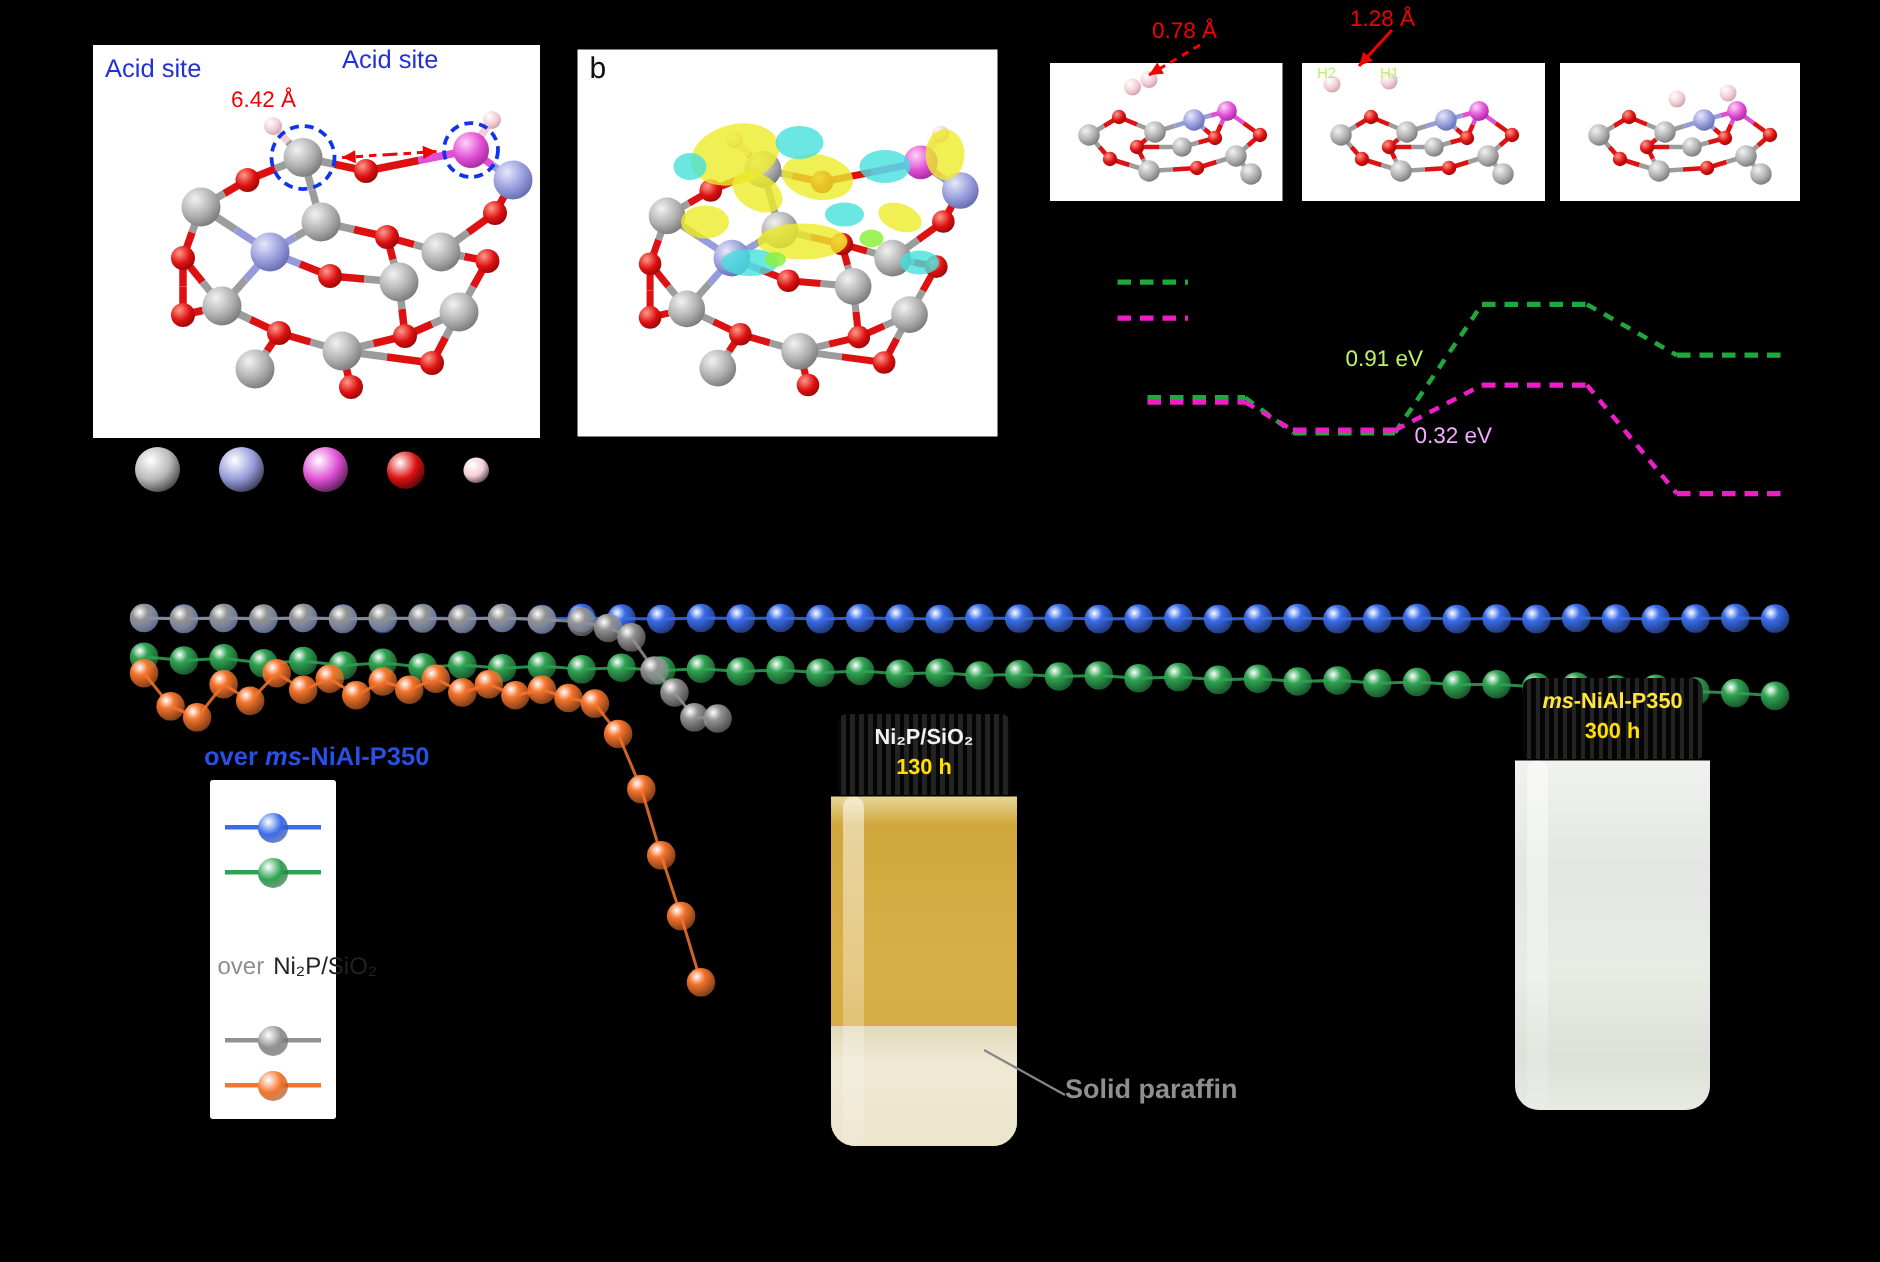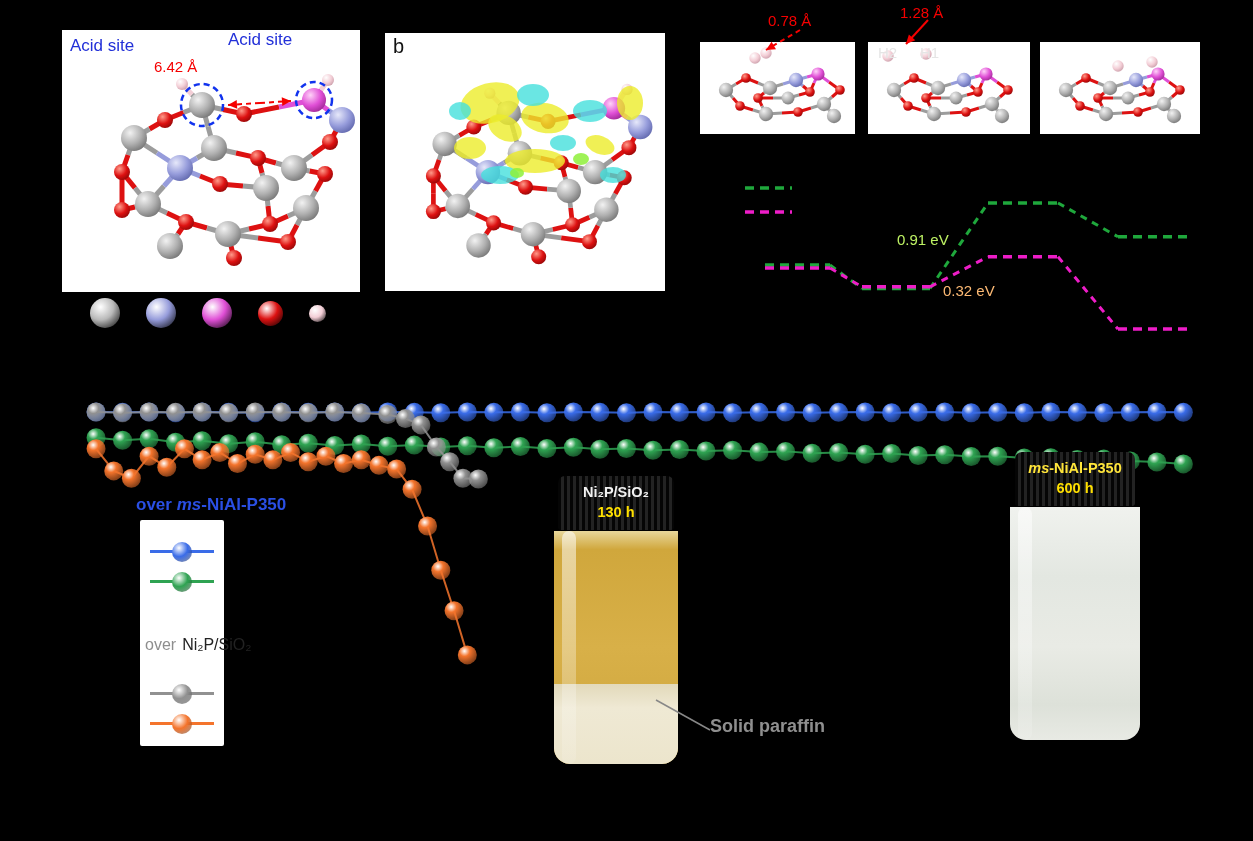--- a/index.html
+++ b/index.html
@@ -14,21 +14,21 @@
   #boxC2{left:868px;width:162px}
   #boxC3{left:1040px;width:160px}
   svg{position:absolute;left:0;top:0}
   #annot{left:700px;top:0}
   #energy{left:700px;top:140px}
   #stability{left:0;top:370px}
   #pointer{left:648px;top:692px}
   .lbl{position:absolute;font-weight:normal;font-size:15px;white-space:nowrap}
   .blue{color:#2230d8;font-size:17px}
   .red{color:#f50000}
-  .dark{color:#e5e5e5;font-size:15px}
+  .dark{color:#bef264;font-size:10px}
   .black{color:#111;font-size:20px}
   #atomLegend{position:absolute;left:90px;top:298px;display:flex;align-items:center;gap:26px}
   .atom-dot{display:inline-block;border-radius:50%}
   #lgTitle{position:absolute;left:136px;top:495px;color:#2a4fe4;font-weight:bold;font-size:17px;white-space:nowrap}
   .it{font-style:italic}
   #lgBox{left:140px;top:520px;width:84px;height:226px;border-radius:2px}
   .lg-entry{position:absolute;left:10px;width:64px;height:20px}
   .lg-line{position:absolute;left:0;top:8px;width:64px;height:3px}
   .lg-dot{position:absolute;left:22px;top:0;width:20px;height:20px;border-radius:50%;
           background:radial-gradient(circle at 35% 30%, #ffffff 0%, var(--c) 45%, rgba(0,0,0,.40) 100%)}
@@ -505,21 +505,21 @@
       <line x1="65" y1="128" x2="130" y2="128" stroke="#ee1dc8" stroke-width="3.5" stroke-dasharray="9 6"></line>
       <line x1="130" y1="128" x2="162" y2="146.8" stroke="#ee1dc8" stroke-width="3" stroke-dasharray="7 6"></line>
       <line x1="162" y1="146.8" x2="230" y2="146.8" stroke="#ee1dc8" stroke-width="3.5" stroke-dasharray="9 6"></line>
       <line x1="230" y1="146.8" x2="288" y2="116.72" stroke="#ee1dc8" stroke-width="3" stroke-dasharray="7 6"></line>
       <line x1="288" y1="116.72" x2="358" y2="116.72" stroke="#ee1dc8" stroke-width="3.5" stroke-dasharray="9 6"></line>
       <line x1="358" y1="116.72" x2="418" y2="189.1" stroke="#ee1dc8" stroke-width="3" stroke-dasharray="7 6"></line>
       <line x1="418" y1="189.1" x2="488" y2="189.1" stroke="#ee1dc8" stroke-width="3.5" stroke-dasharray="9 6"></line>
       <line x1="45" y1="72" x2="92" y2="72" stroke="#ee1dc8" stroke-width="3.5" stroke-dasharray="9 6"></line>
     </svg>
   <div class="lbl" style="left:897px;top:231px;color:#bef264">0.91 eV</div>
-  <div class="lbl" style="left:943px;top:282px;color:#fdba74">0.32 eV</div>
+  <div class="lbl" style="left:943px;top:282px;color:#f0abfc">0.32 eV</div>
 
   <svg id="stability" width="1253" height="430">
       <defs>
         <radialGradient id="gpt0" cx="35%" cy="30%" r="80%">
           <stop offset="0%" stop-color="#ffffff"></stop>
           <stop offset="35%" stop-color="#3a6ce8"></stop>
           <stop offset="100%" stop-color="#3a6ce8" stop-opacity="0.45"></stop>
         </radialGradient>
         <radialGradient id="gpt1" cx="35%" cy="30%" r="80%">
           <stop offset="0%" stop-color="#ffffff"></stop>
@@ -707,21 +707,21 @@
       <div class="capline c2">130 h</div>
     </div>
     <div class="vbody vbodyL">
       <div class="paraffin"></div>
       <div class="shine"></div>
     </div>
   </div>
   <div class="vial" id="vialR">
     <div class="cap capR">
       <div class="capline c1y"><span class="it">ms</span><span>-NiAl-P350</span></div>
-      <div class="capline c2">600 h</div>
+      <div class="capline c2">300 h</div>
     </div>
     <div class="vbody vbodyR">
       <div class="shine"></div>
     </div>
   </div>
 
   <div id="paraffinLbl">Solid paraffin</div>
   <svg id="pointer" width="70" height="46">
     <line x1="62" y1="38" x2="8" y2="8" stroke="#888" stroke-width="1.5"></line>
   </svg>

